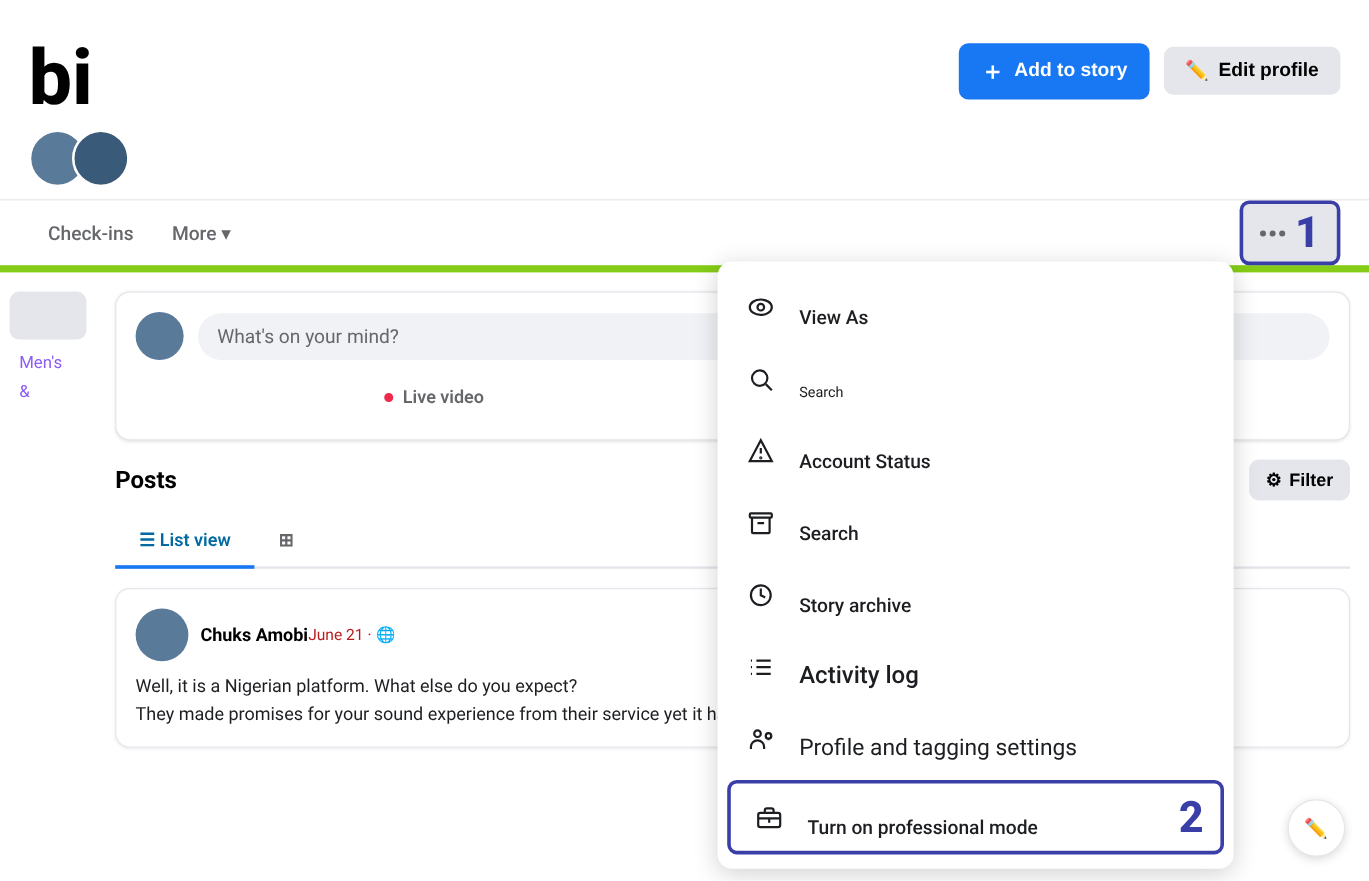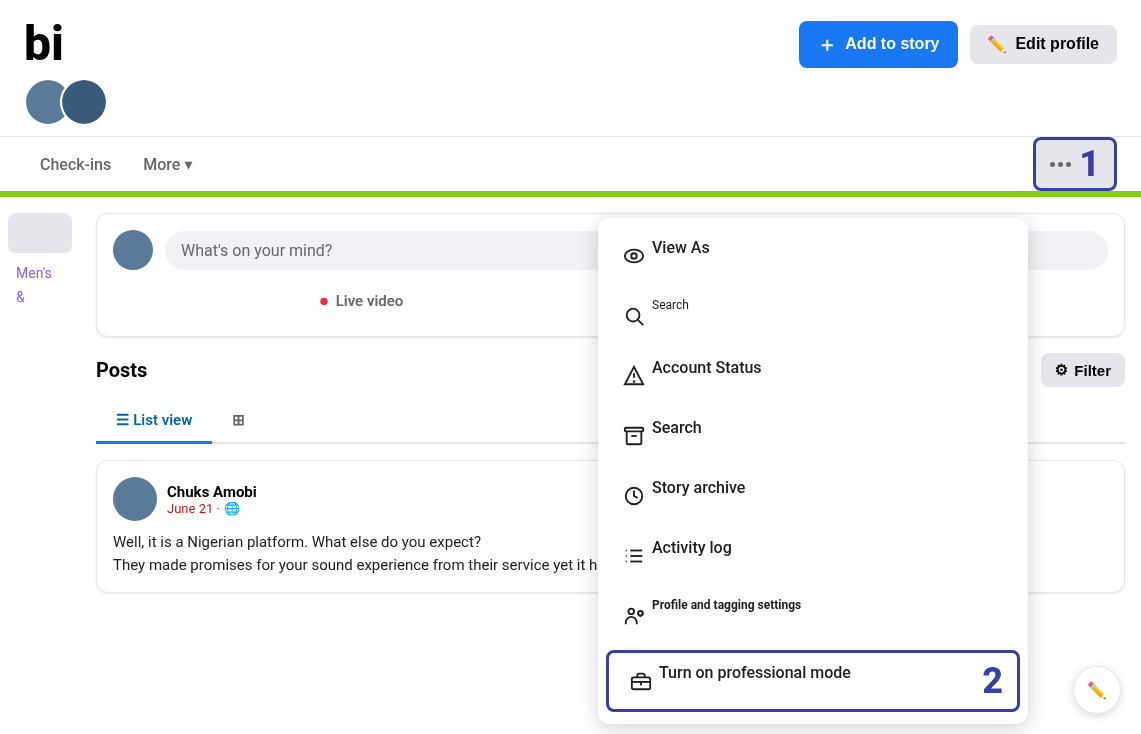--- a/index.html
+++ b/index.html
@@ -13,24 +13,25 @@
     }
 
     
     .header-area {
       padding: 20px 24px 10px 24px;
       display: flex;
       align-items: center;
       justify-content: space-between;
     }
     .page-title {
-      font-size: 48px;
+      font-size: 64px;
       font-weight: 800;
       color: #000;
       line-height: 1;
+      margin-top: 14px;
     }
     .header-buttons {
       display: flex;
       gap: 12px;
       align-items: center;
     }
     .btn-add-story {
       background: #1877f2;
       color: #fff;
       border: none;
@@ -271,40 +272,41 @@
       align-items: center;
       gap: 10px;
       margin-bottom: 10px;
     }
     .post-avatar {
       width: 44px;
       height: 44px;
       border-radius: 50%;
       background: #5a7a9a;
     }
-    .post-meta { display: flex; flex-direction: column; }
+    .post-meta { display: flex; flex-direction: row; }
     .post-author { font-weight: 700; font-size: 15px; }
     .post-date { font-size: 13px; color: #b91c1c; display: flex; align-items: center; gap: 4px; }
     .post-body { font-size: 15px; color: #1c1e21; line-height: 1.5; }
 
     
     .dropdown-menu {
       position: absolute;
       top: 218px;
       left: 598px;
       width: 430px;
       background: #fff;
       border-radius: 12px;
       box-shadow: 0 4px 20px rgba(0,0,0,0.18);
       z-index: 100;
       padding: 8px 0;
     }
     .menu-item {
       display: flex;
-      align-items: flex-start;
+      align-items: flex-end;
+      gap: 14px;
       padding: 12px 18px;
       cursor: pointer;
       font-size: 16px;
       font-weight: 500;
       color: #1c1e21;
     }
     .menu-icon {
       width: 36px;
       height: 36px;
       display: flex;
@@ -499,39 +501,39 @@
       <div class="menu-icon">
         <svg width="22" height="22" viewBox="0 0 24 24" fill="none" stroke="#1c1e21" stroke-width="2">
           <line x1="8" y1="6" x2="21" y2="6"></line>
           <line x1="8" y1="12" x2="21" y2="12"></line>
           <line x1="8" y1="18" x2="21" y2="18"></line>
           <line x1="3" y1="6" x2="4" y2="6"></line>
           <line x1="3" y1="12" x2="4" y2="12"></line>
           <line x1="3" y1="18" x2="4" y2="18"></line>
         </svg>
       </div>
-      <span style="font-weight: 500; font-size: 16px;">Activity log</span>
+      <span style="font-weight: 500; font-size: 20px;">Activity log</span>
     </div>
     <div class="menu-item">
       <div class="menu-icon">
         <svg width="22" height="22" viewBox="0 0 24 24" fill="none" stroke="#1c1e21" stroke-width="2">
           <circle cx="9" cy="7" r="3"></circle>
           <path d="M3 21v-2a6 6 0 0112 0v2"></path>
           <circle cx="19" cy="9" r="2.5"></circle>
           <path d="M19 12v1"></path>
           <path d="M19 6v1"></path>
           <path d="M16.5 7.5l.7.7"></path>
           <path d="M21.8 10.5l-.7-.7"></path>
           <path d="M22 9h-1"></path>
           <path d="M17 9h-1"></path>
           <path d="M21.8 7.5l-.7.7"></path>
           <path d="M16.5 10.5l.7-.7"></path>
         </svg>
       </div>
-      <span style="font-weight: 700; font-size: 12px;">Profile and tagging settings</span>
+      <span style="font-weight: 400; font-size: 19px;">Profile and tagging settings</span>
     </div>
     <div class="menu-item menu-item-outlined">
       <div class="menu-icon">
         <svg width="22" height="22" viewBox="0 0 24 24" fill="none" stroke="#1c1e21" stroke-width="2">
           <rect x="2" y="8" width="20" height="13" rx="2"></rect>
           <path d="M16 8V6a2 2 0 00-2-2h-4a2 2 0 00-2 2v2"></path>
           <line x1="12" y1="13" x2="12" y2="17"></line>
           <line x1="2" y1="13" x2="22" y2="13"></line>
         </svg>
       </div>

